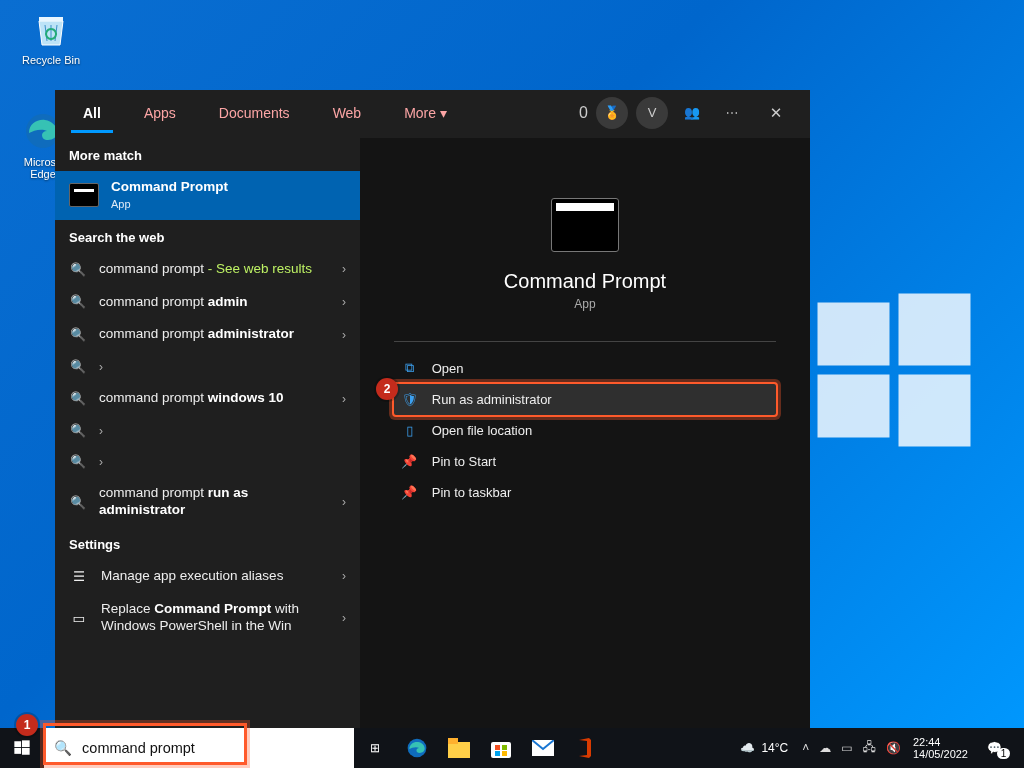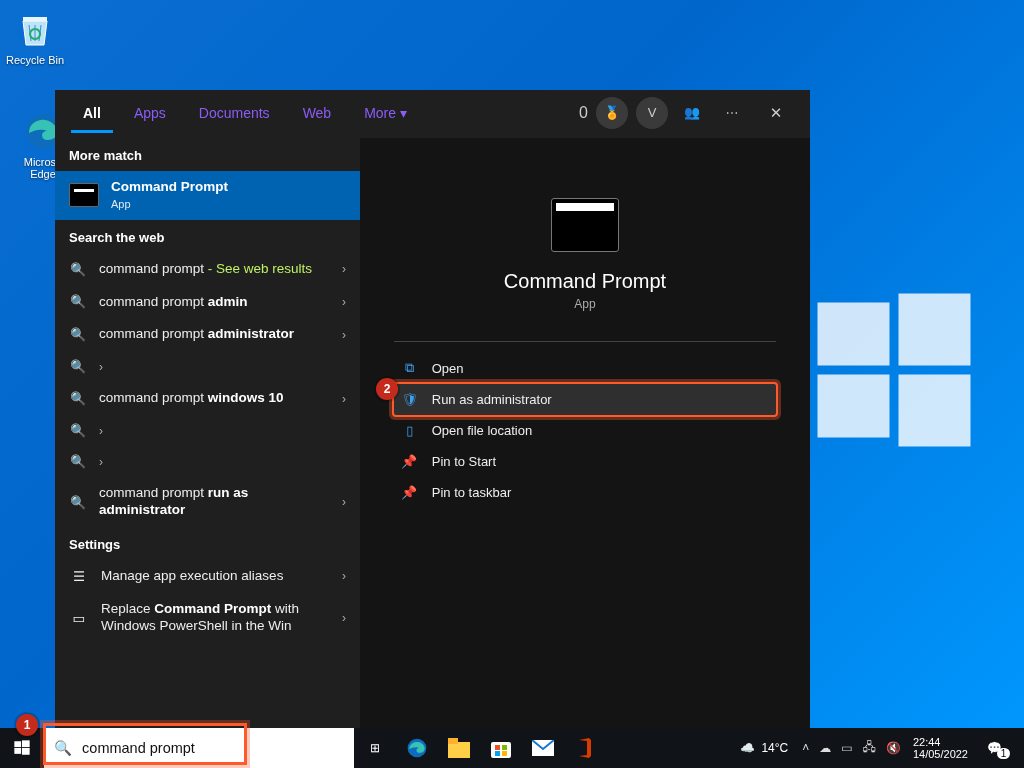--- a/index.html
+++ b/index.html
@@ -1,32 +1,32 @@
 <!DOCTYPE html>
 <html><head>
 <meta charset="utf-8">
 <style>
   * { box-sizing: border-box; margin: 0; padding: 0; font-family: "Segoe UI", Arial, sans-serif; }
   body { width: 1024px; height: 768px; overflow: hidden; position: relative; background: linear-gradient(135deg, #0a6ed1 0%, #0066cc 40%, #0099ff 100%); }
   
   .desktop-icon { position: absolute; width: 70px; text-align: center; color: #fff; font-size: 11px; text-shadow: 0 1px 2px rgba(0,0,0,0.6); }
   .desktop-icon .ic { width: 42px; height: 42px; margin: 0 auto 4px; display:flex;align-items:center;justify-content:center;}
-  .recycle { top: 8px; left: 0; }
+  .recycle { top: 8px; left: 16px; }
   .edge    { top: 110px; left: 8px; }
   
   .winlogo-r { position:absolute; right:40px; top:280px; filter: blur(.5px);}
   .winlogo-r svg{opacity:.9;}
   
   .search-panel {
     position: absolute; left: 55px; top: 90px; width: 755px; height: 638px;
     background: #1f1f1f; color: #fff; display: flex; flex-direction: column;
   }
   .sp-header { display:flex; align-items:center; height:48px; padding:0 10px; border-bottom: 3px solid transparent; }
-  .sp-tabs { display:flex; gap:9px; align-items:flex-start; margin-left:6px; flex:1;}
-  .sp-tab { padding: 12px 12px 9px; font-size:14px; color:#8b5cf6; border-bottom: 3px solid transparent; cursor:pointer;}
+  .sp-tabs { display:flex; gap:19px; align-items:flex-start; margin-left:6px; flex:1;}
+  .sp-tab { padding: 12px 12px 9px; font-size:14px; color:#fca5a5; border-bottom: 3px solid transparent; cursor:pointer;}
   .sp-tab.active { color:#fff; font-weight:600; border-bottom: 3px solid #0099ff;}
   .sp-header-right { display:flex; align-items:center; gap:8px; margin-right:4px; color:#ccc;}
   .hdr-btn { width:32px; height:32px; display:flex; align-items:center; justify-content:center; border-radius:16px; font-size:13px;}
   .hdr-btn.circle { background:#3a3a3a;}
   .hdr-close { width:40px;height:40px; display:flex;align-items:center;justify-content:center; font-size:15px; cursor:pointer;}
   .sp-body { flex:1; display:flex; }
   
   .sp-left { width: 305px; background:#1f1f1f; overflow:hidden;}
   .section-label { font-size:13px; color:#fff; padding:10px 14px 8px; font-weight:600;}
   .result { display:flex; align-items:center; padding:8px 14px; gap:12px; font-size:13.5px; color:#eee; cursor:pointer; position:relative;}

